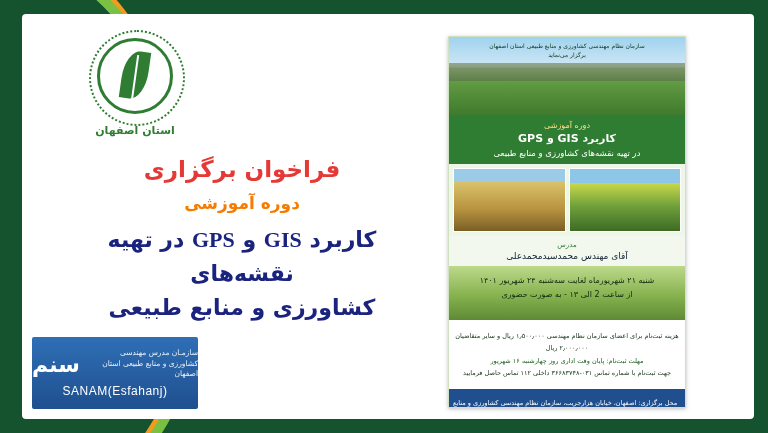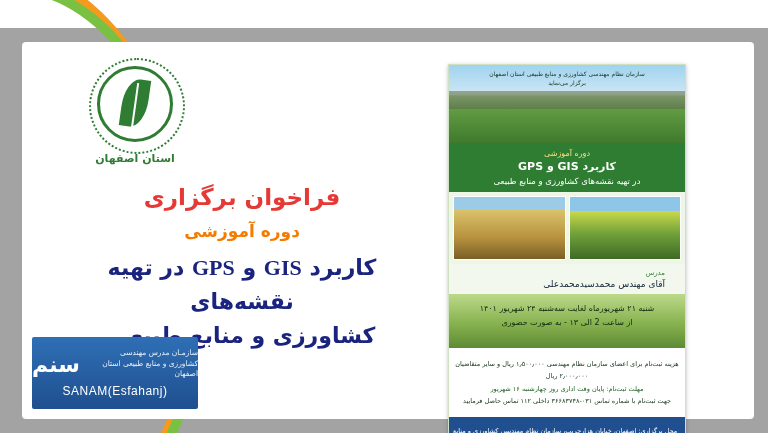--- a/index.html
+++ b/index.html
@@ -5,22 +5,21 @@
   html,body{margin:0;padding:0;}
   body{
     width:768px;height:433px;
     background:#ffffff;
     font-family:"DejaVu Sans", sans-serif;
     overflow:hidden;
     position:relative;
   }
   .page{
     position:absolute;inset:0;
-    background:#a3a3a3;
-    margin-top:28px;
+    background:#14532d;
   }
   
   .frame-arc{
     position:absolute;
     left:-130px;top:-60px;
     width:330px;height:560px;
     border-radius:50%;
     border:14px solid #f59a1f;
     box-sizing:border-box;
     transform:rotate(-8deg);
@@ -130,21 +129,21 @@
   .p-greenband .l3{font-size:8.5px;margin-top:3px;}
   .p-photos{
     display:flex;gap:3px;padding:4px;background:#eef6e8;
   }
   .p-photo{
     flex:1;height:62px;border:1px solid #fff;
   }
   .p-photo.a{background:linear-gradient(180deg,#8ec6e8 0%, #8ec6e8 22%, #c9d84a 23%, #6fa03a 60%, #3e6b24 100%);}
   .p-photo.b{background:linear-gradient(180deg,#9ccbe8 0%, #9ccbe8 20%, #d9c26a 21%, #b8923f 65%, #7a5f26 100%);}
   .p-speaker{
-    background:#f3f8ef;padding:5px 20px;
+    background:#f3f8ef;text-align:center;padding:5px 8px;
   }
   .p-speaker .lbl{font-size:7px;color:#2f7d32;}
   .p-speaker .nm{font-size:9px;color:#123;margin-top:2px;}
   .p-field{
     height:54px;background:linear-gradient(180deg,#bcd98a 0%, #86b24f 55%, #5e8a35 100%);
     position:relative;
   }
   .p-when{
     position:absolute;left:8px;right:8px;top:8px;text-align:center;
     color:#102a10;font-size:8px;line-height:1.7;

